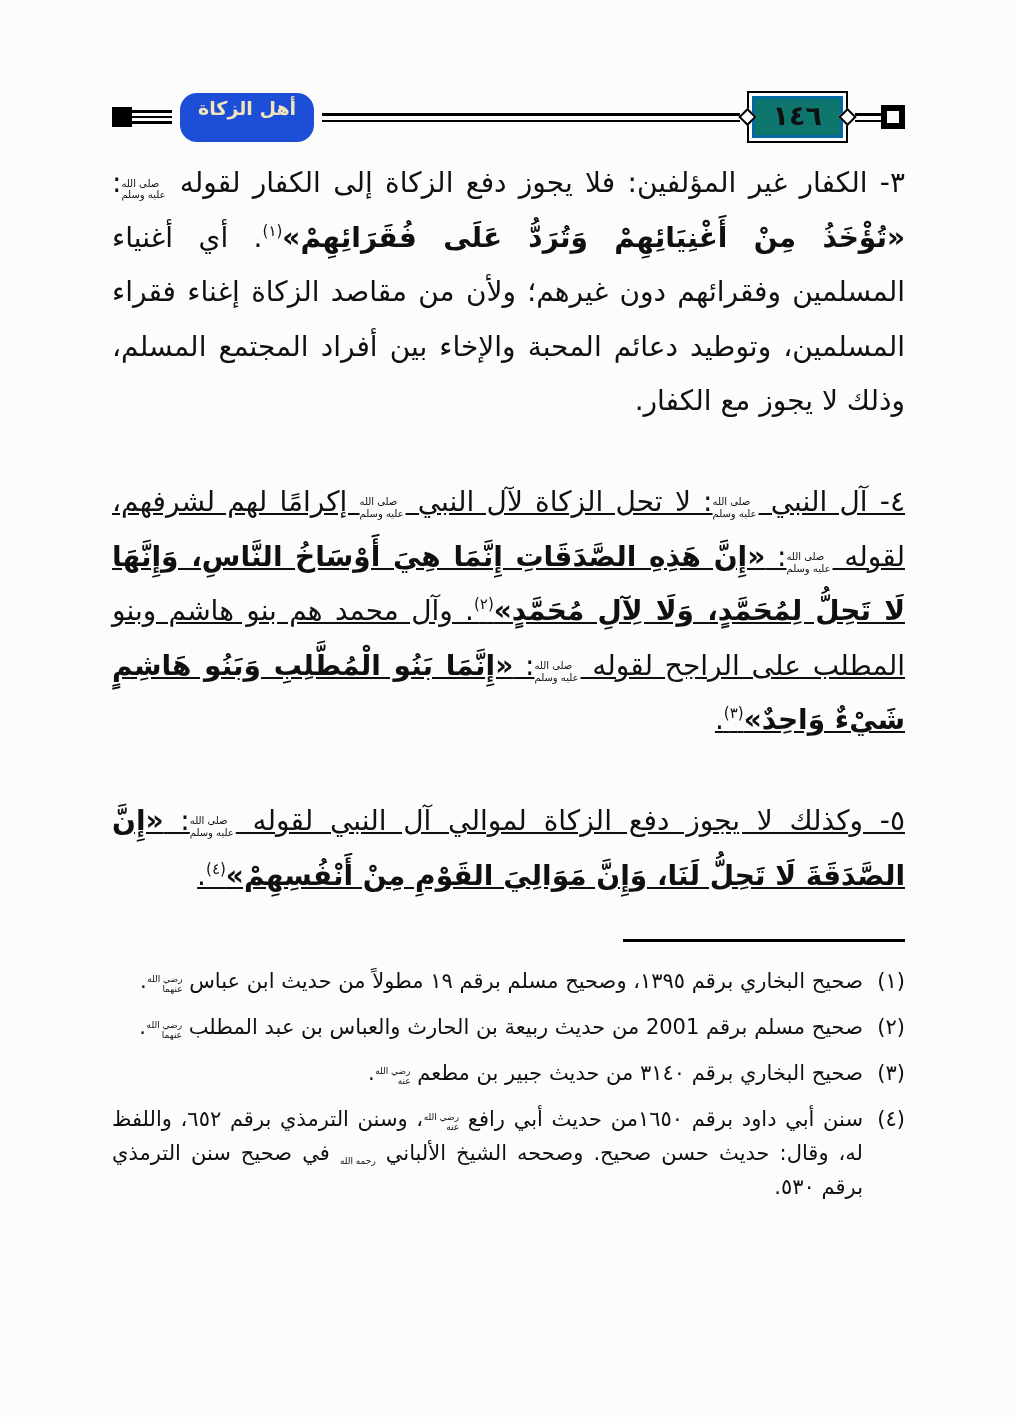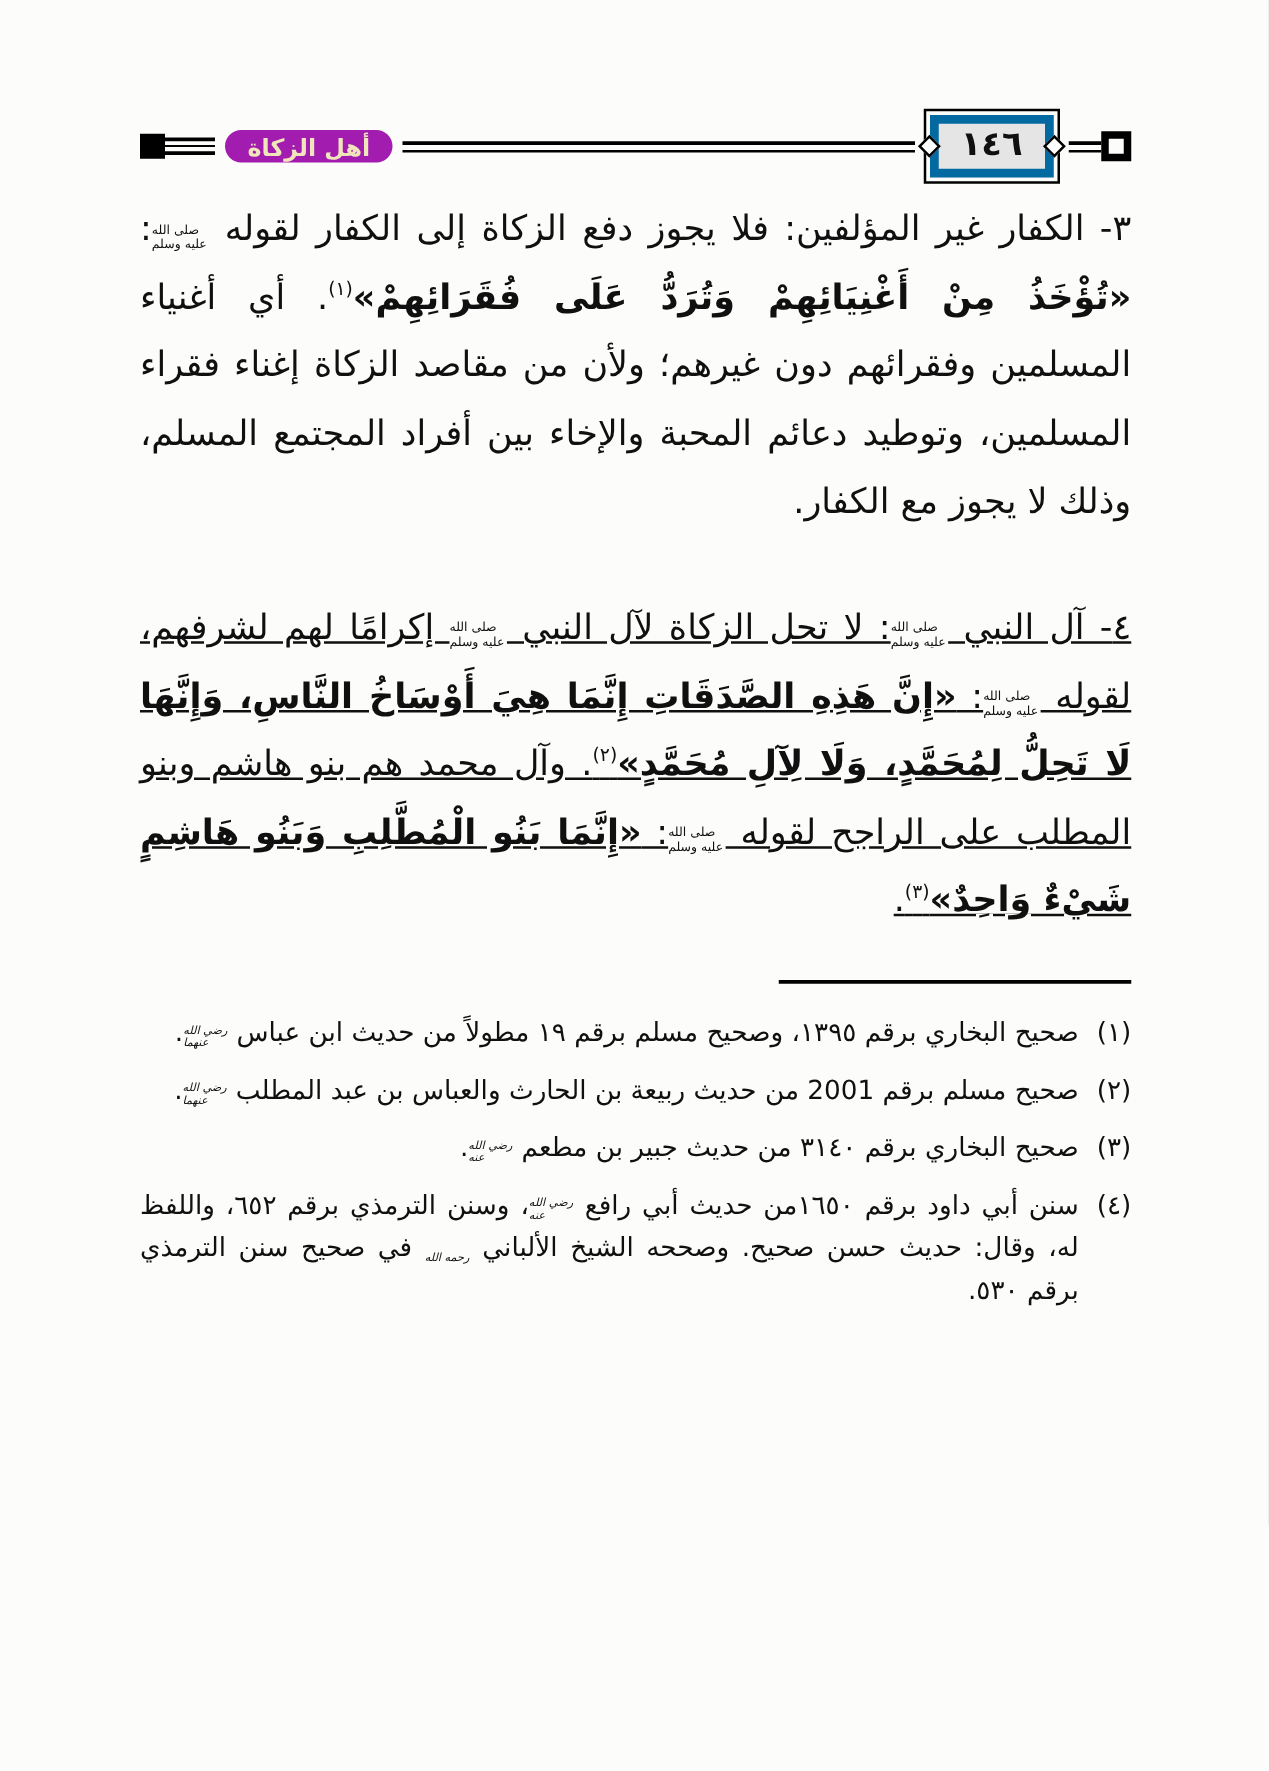--- a/index.html
+++ b/index.html
@@ -17,34 +17,34 @@
   .sq-outline { width:24px; height:24px; border:6px solid #000; background:transparent; flex:0 0 auto; }
   .rule { height:9px; border-top:3px solid #000; border-bottom:2px solid #000; flex:0 0 auto; }
   .rule.short { width:26px; }
   .rule.grow { flex:1 1 auto; }
   .connector {
     width:40px; height:14px; flex:0 0 auto;
     border-top:3px solid #000; border-bottom:3px solid #000;
     background:linear-gradient(to bottom, transparent 0 3px, #000 3px 5px, transparent 5px);
   }
   .cartouche {
-    position:relative; flex:0 0 auto; margin:0 12px; background:#e5e5e5;
-    border:7px solid #0369a1; outline:2px solid #000; outline-offset:3px;
+    position:relative; flex:0 0 auto; margin:0 12px; background:#0f766e;
+    border:3px solid #0369a1; outline:2px solid #000; outline-offset:3px;
     padding:1px 18px 3px;
   }
   .cartouche::before, .cartouche::after {
     content:""; position:absolute; top:50%; width:9px; height:9px;
     background:#fff; border:2px solid #000; transform:translateY(-50%) rotate(45deg);
   }
   .cartouche::before { right:-14px; }
   .cartouche::after  { left:-14px; }
   .page-num { font-size:27px; font-weight:bold; line-height:1.2; }
   .title-pill {
-    flex:0 0 auto; margin:0 8px; background:#a21caf; color:#f0e5bb;
-    font-size:19px; font-weight:bold; padding:4px 18px 0; border-radius:17px;
+    flex:0 0 auto; margin:0 8px; background:#1d4ed8; color:#f0e5bb;
+    font-size:19px; font-weight:bold; padding:4px 18px 23px; border-radius:17px;
     white-space:nowrap;
   }
   .sq-filled { width:20px; height:20px; background:#000; flex:0 0 auto; }
 
   
   .body { margin-top:16px; font-size:28px; line-height:1.95; text-align:justify; }
   .body p { margin:0; }
   .body p + p { margin-top:46px;text-decoration:underline; }
   .quote { font-weight:bold; }
   .fnref { font-size:15px; position:relative; top:-11px; white-space:nowrap; }
@@ -54,21 +54,21 @@
   }
 
   
   .sep { width:282px; height:3px; background:#000; margin:36px 0 22px; }
   .footnotes { font-size:21px; line-height:1.62; text-align:justify; }
   .footnote { position:relative; padding-right:42px; }
   .footnote + .footnote { margin-top:12px; }
   .fn-marker { position:absolute; right:0; top:0; }
   .hon {
     display:inline-block; width:36px; font-size:9px; line-height:1.1;
-    text-align:left; vertical-align:-4px;font-style:italic;
+    text-align:right; vertical-align:-4px;
   }
 </style>
 </head>
 <body>
 
 <div class="page">
 
   <header class="page-header">
     <span class="sq-outline"></span>
     <span class="rule short"></span>
@@ -77,20 +77,21 @@
     <span class="title-pill">أهل الزكاة</span>
     <span class="connector"></span>
     <span class="sq-filled"></span>
   </header>
 
   <main class="body">
     <p><span>٣- الكفار غير المؤلفين: فلا يجوز دفع الزكاة إلى الكفار لقوله </span><span class="saw">صلى الله عليه وسلم</span><span>: </span><span class="quote">«تُؤْخَذُ مِنْ أَغْنِيَائِهِمْ وَتُرَدُّ عَلَى فُقَرَائِهِمْ»</span><span class="fnref">(١)</span><span>. أي أغنياء المسلمين وفقرائهم دون غيرهم؛ ولأن من مقاصد الزكاة إغناء فقراء المسلمين، وتوطيد دعائم المحبة والإخاء بين أفراد المجتمع المسلم، وذلك لا يجوز مع الكفار.</span></p>
 
     <p><span>٤- آل النبي </span><span class="saw">صلى الله عليه وسلم</span><span>: لا تحل الزكاة لآل النبي </span><span class="saw">صلى الله عليه وسلم</span><span> إكرامًا لهم لشرفهم، لقوله </span><span class="saw">صلى الله عليه وسلم</span><span>: </span><span class="quote">«إِنَّ هَذِهِ الصَّدَقَاتِ إِنَّمَا هِيَ أَوْسَاخُ النَّاسِ، وَإِنَّهَا لَا تَحِلُّ لِمُحَمَّدٍ، وَلَا لِآلِ مُحَمَّدٍ»</span><span class="fnref">(٢)</span><span>. وآل محمد هم بنو هاشم وبنو المطلب على الراجح لقوله </span><span class="saw">صلى الله عليه وسلم</span><span>: </span><span class="quote">«إِنَّمَا بَنُو الْمُطَّلِبِ وَبَنُو هَاشِمٍ شَيْءٌ وَاحِدٌ»</span><span class="fnref">(٣)</span><span>.</span></p>
 
+    <p><span>٥- وكذلك لا يجوز دفع الزكاة لموالي آل النبي لقوله </span><span class="saw">صلى الله عليه وسلم</span><span>: </span><span class="quote">«إِنَّ الصَّدَقَةَ لَا تَحِلُّ لَنَا، وَإِنَّ مَوَالِيَ القَوْمِ مِنْ أَنْفُسِهِمْ»</span><span class="fnref">(٤)</span><span>.</span></p>
   </main>
 
   <div class="sep"></div>
 
   <footer class="footnotes">
     <div class="footnote"><span class="fn-marker">(١)</span><span>صحيح البخاري برقم ١٣٩٥، وصحيح مسلم برقم ١٩ مطولاً من حديث ابن عباس </span><span class="hon">رضي الله عنهما</span><span>.</span></div>
 
     <div class="footnote"><span class="fn-marker">(٢)</span><span>صحيح مسلم برقم 2001 من حديث ربيعة بن الحارث والعباس بن عبد المطلب </span><span class="hon">رضي الله عنهما</span><span>.</span></div>
 
     <div class="footnote"><span class="fn-marker">(٣)</span><span>صحيح البخاري برقم ٣١٤٠ من حديث جبير بن مطعم </span><span class="hon">رضي الله عنه</span><span>.</span></div>

